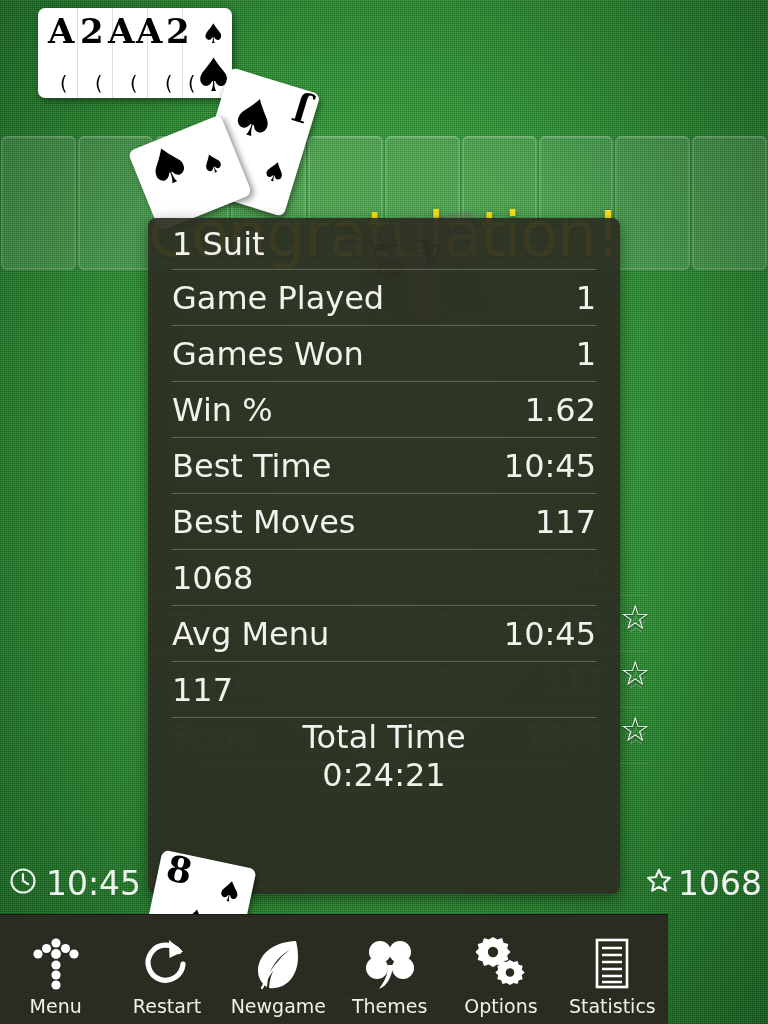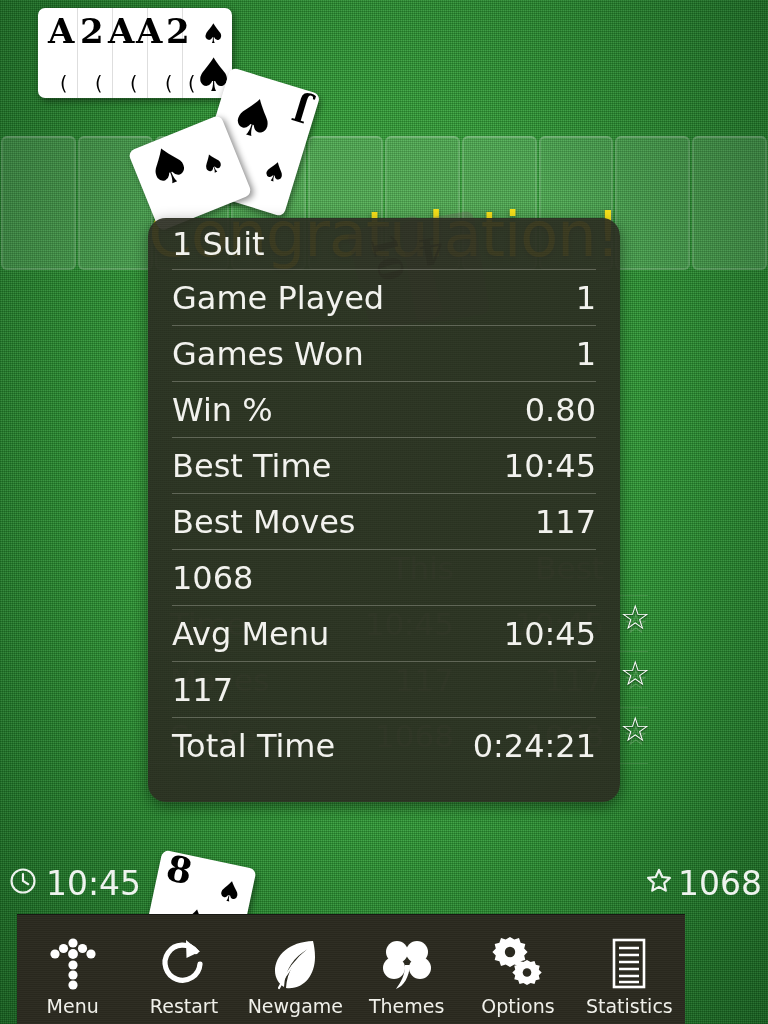--- a/index.html
+++ b/index.html
@@ -136,39 +136,39 @@
     border-bottom:1px solid rgba(225,210,210,.13);
     padding:0 0 0 22px;
   }
   .u-label{ flex:1 1 auto; }
   .u-this{ width:140px; text-align:right; }
   .u-best{ width:150px; text-align:right; }
   .u-star{ width:44px; text-align:right; color:rgba(235,225,225,.25); font-size:27px; }
 
   
   #panel{
-    position:absolute; left:148px; top:218px; width:472px; height:584px;
+    position:absolute; left:148px; top:218px; width:472px; height:676px;
     background:rgba(42,44,32,.93);
-    border-radius:18px;
+    border-radius:8px;
     box-shadow:0 5px 16px rgba(0,0,0,.45);
     overflow:hidden;
   }
   #panel-tex{
     position:absolute; inset:0;
     background:repeating-linear-gradient(0deg, rgba(255,255,255,.022) 0 1px, rgba(0,0,0,.03) 1px 2px);
   }
   #panel-list{ position:relative; padding:0 24px; }
   .p-row{
     display:flex; align-items:center; justify-content:space-between;
     height:56px;
     border-bottom:1px solid rgba(225,225,215,.28);
     color:#f2f2ee;
     font-size:32px;
   }
-  .p-row:last-child{ border-bottom:none; }
+  .p-row:last-child{ border-bottom:none;flex-direction:column; }
   .p-row.first{ height:52px; }
   .p-label{ white-space:nowrap; }
   .p-value{ white-space:nowrap; }
 
   
   .side-star{
     position:absolute; left:620px;
     color:#ffffff; font-size:34px; line-height:1;
     text-shadow:0 1px 2px rgba(0,0,0,.6);
   }
@@ -181,21 +181,21 @@
     position:absolute; left:0; top:862px; width:768px; height:52px;
     color:#eef3ee; font-size:33px;
   }
   #status .left{ position:absolute; left:8px; top:2px; display:flex; align-items:center; gap:8px; }
   #status .right{ position:absolute; right:6px; top:2px; display:flex; align-items:center; gap:4px; }
   .clock-ico{ display:inline-block; font-size:33px; line-height:1; }
   .star-ico{ display:inline-block; font-size:31px; line-height:1; }
 
   
   #toolbar{
-    position:absolute; left:17px; bottom:0; width:668px; height:110px;
+    position:absolute; left:0; bottom:0; width:668px; height:110px;
     background:#2b2a20;
     background-image:repeating-linear-gradient(0deg, rgba(255,255,255,.02) 0 1px, rgba(0,0,0,.05) 1px 2px);
     display:flex;
     border-top:1px solid rgba(0,0,0,.5);
   }
   .tb-item{
     flex:1 1 0;
     display:flex; flex-direction:column; align-items:center; justify-content:flex-end;
     padding-bottom:6px;
     color:#f0f0ea;
@@ -306,21 +306,21 @@
     <div class="p-row">
       <div class="p-label">Game Played</div>
       <div class="p-value">1</div>
     </div>
     <div class="p-row">
       <div class="p-label">Games Won</div>
       <div class="p-value">1</div>
     </div>
     <div class="p-row">
       <div class="p-label">Win %</div>
-      <div class="p-value">0.80</div>
+      <div class="p-value">1.62</div>
     </div>
     <div class="p-row">
       <div class="p-label">Best Time</div>
       <div class="p-value">10:45</div>
     </div>
     <div class="p-row">
       <div class="p-label">Best Moves</div>
       <div class="p-value">117</div>
     </div>
     <div class="p-row">

